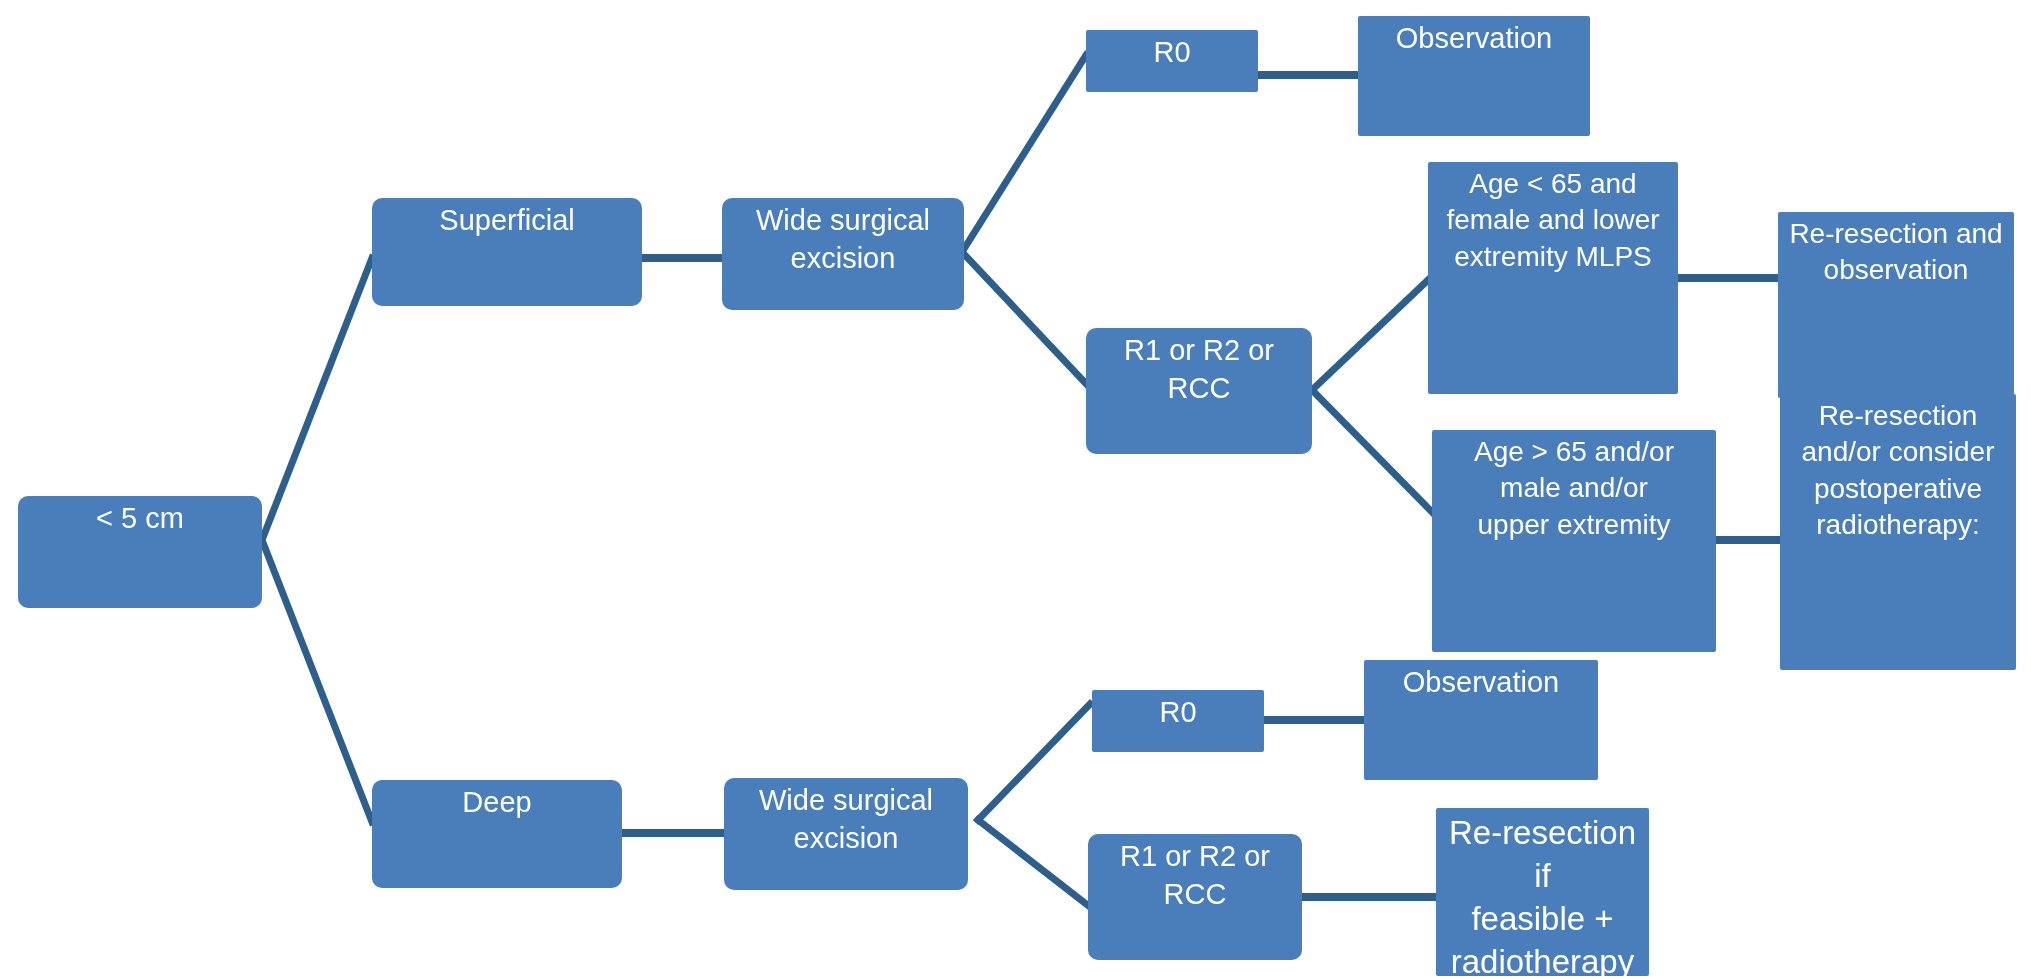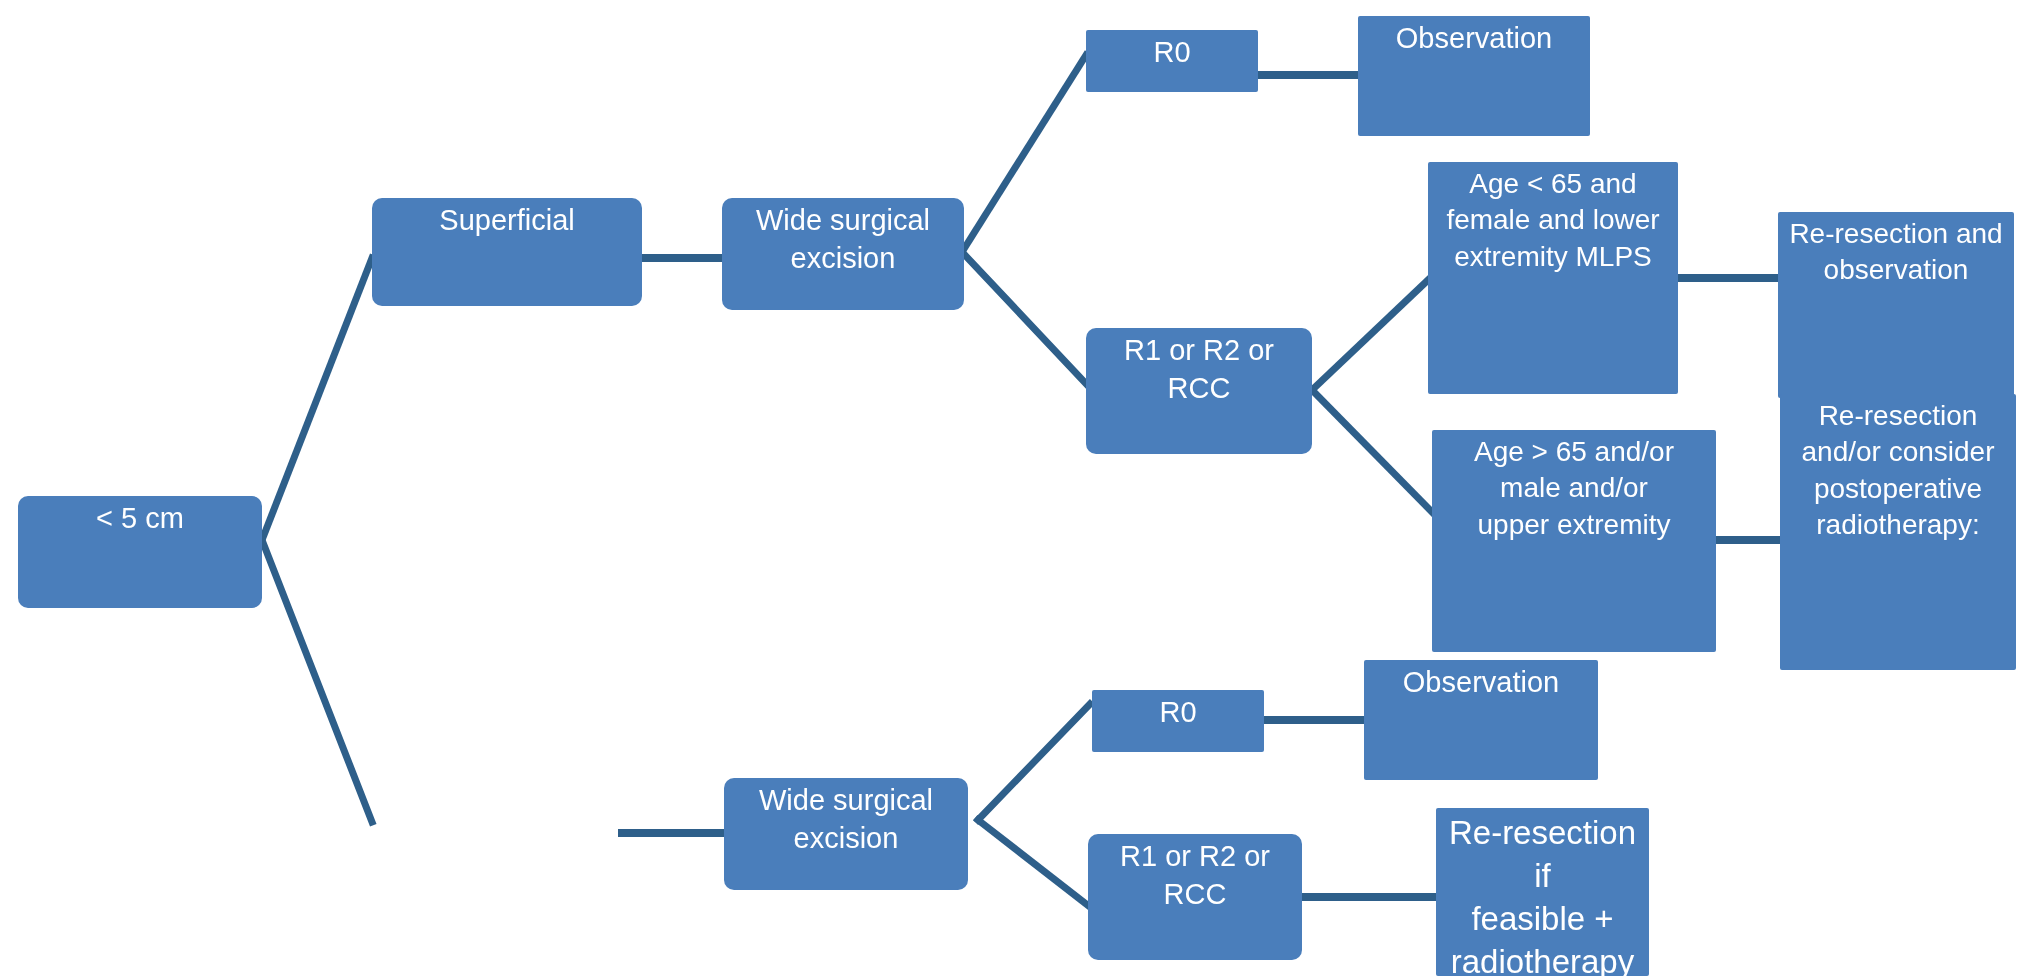--- a/index.html
+++ b/index.html
@@ -88,20 +88,23 @@
   </svg>
 
   <div class="node r-med" style="left:18px; top:496px; width:244px; height:112px; font-size:29px;">
     <span class="label">&lt; 5 cm</span>
   </div>
 
   <div class="node r-med" style="left:372px; top:198px; width:270px; height:108px; font-size:29px;">
     <span class="label">Superficial</span>
   </div>
 
+  <div class="node r-med" style="left:372px; top:780px; width:250px; height:108px; font-size:29px;">
+    <span class="label">Deep</span>
+  </div>
 
   <div class="node r-med" style="left:722px; top:198px; width:242px; height:112px; font-size:29px;">
     <span class="label">Wide surgical
 excision</span>
   </div>
 
   <div class="node r-med" style="left:724px; top:778px; width:244px; height:112px; font-size:29px;">
     <span class="label">Wide surgical
 excision</span>
   </div>

